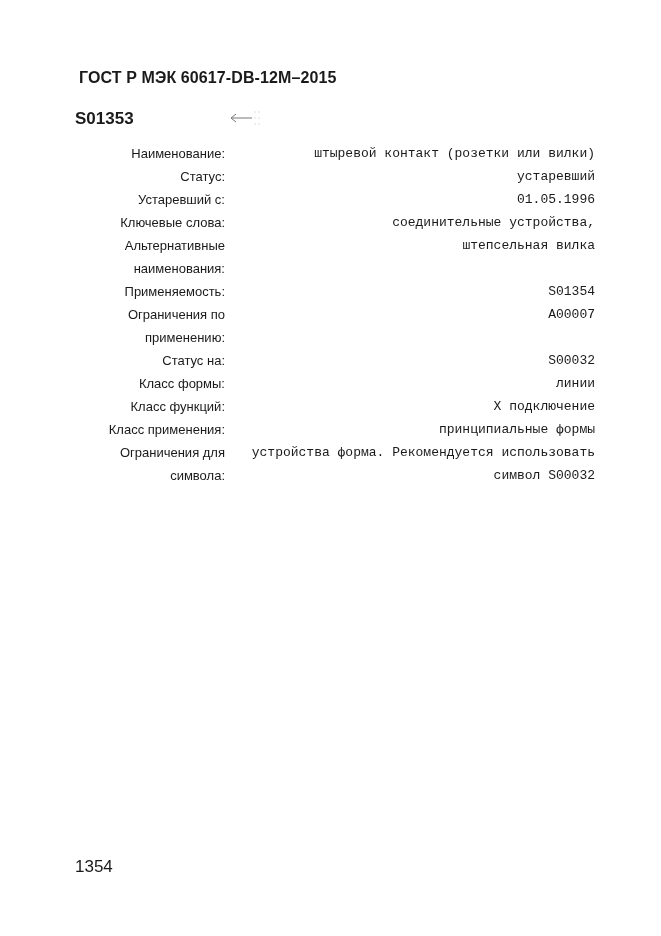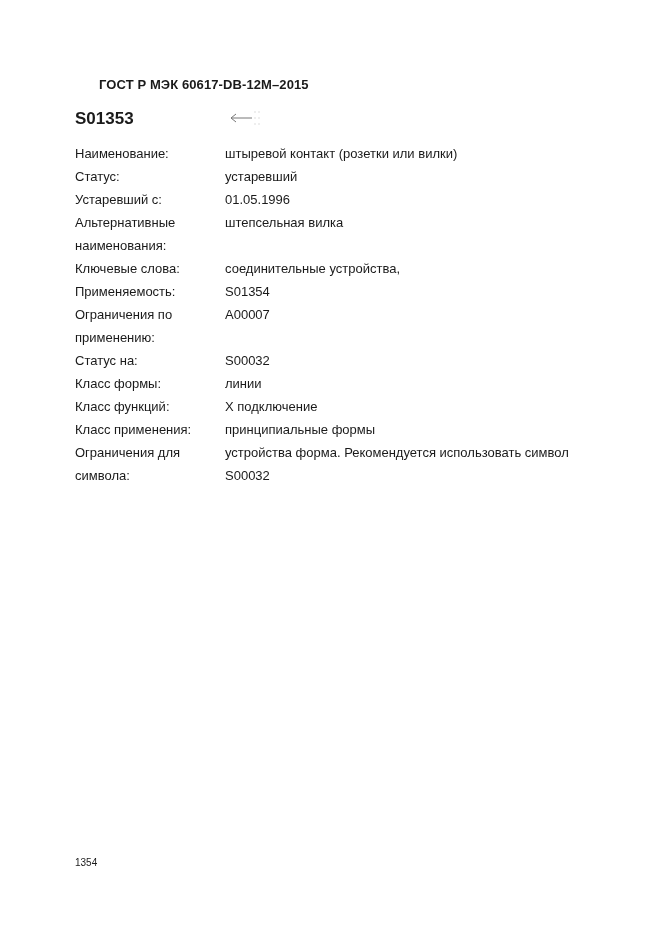--- a/index.html
+++ b/index.html
@@ -11,63 +11,64 @@
       width: 661px;
       height: 936px;
       position: relative;
       overflow: hidden;
       font-family: "Liberation Sans", sans-serif;
       color: #1a1a1a;
     }
     .header {
       position: absolute;
       left: 79px;
-      top: 77px;
-      font-size: 13px;
+      top: 69px;
+      font-size: 16px;
       font-weight: bold;
       letter-spacing: 0.1px;
-      margin-left: 20px;
     }
     .symbol-id {
       position: absolute;
       left: 75px;
       top: 109px;
       font-size: 17px;
       font-weight: bold;
     }
     .symbol-graphic {
       position: absolute;
       left: 228px;
       top: 109px;
       width: 36px;
       height: 18px;
     }
     .fields {
       position: absolute;
       left: 75px;
       top: 142px;
       width: 520px;
+      text-align: right;
     }
     .row {
       display: flex;
       font-size: 13px;
       line-height: 23px;
     }
     .row .label {
       width: 150px;
       flex: 0 0 150px;
     }
     .row .value {
       flex: 1;
+      font-family: Liberation Mono, monospace;
     }
     .page-number {
       position: absolute;
       left: 75px;
       top: 857px;
-      font-size: 10px;
+      font-size: 17px;
     }
   </style>
 </head>
 <body>
 
 <div class="header">ГОСТ Р МЭК 60617-DB-12M–2015</div>
 
 <div class="symbol-id">S01353</div>
 
 <div class="symbol-graphic">
@@ -92,26 +93,26 @@
   </div>
   <div class="row">
     <div class="label">Статус:</div>
     <div class="value">устаревший</div>
   </div>
   <div class="row">
     <div class="label">Устаревший с:</div>
     <div class="value">01.05.1996</div>
   </div>
   <div class="row">
+    <div class="label">Ключевые слова:</div>
+    <div class="value">соединительные устройства,</div>
+  </div>
+  <div class="row">
     <div class="label">Альтернативные наименования:</div>
     <div class="value">штепсельная вилка</div>
-  </div>
-  <div class="row">
-    <div class="label">Ключевые слова:</div>
-    <div class="value">соединительные устройства,</div>
   </div>
   <div class="row">
     <div class="label">Применяемость:</div>
     <div class="value">S01354</div>
   </div>
   <div class="row">
     <div class="label">Ограничения по применению:</div>
     <div class="value">A00007</div>
   </div>
   <div class="row">

